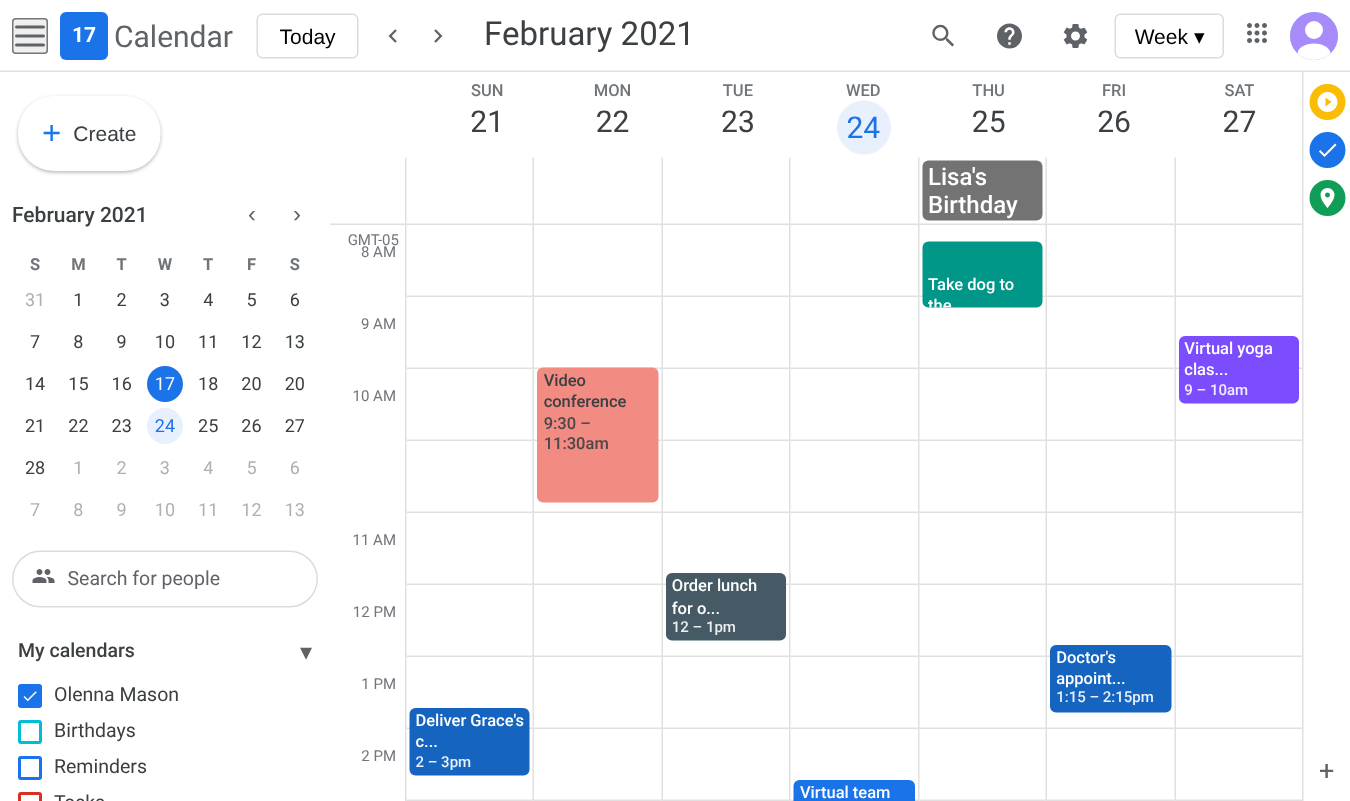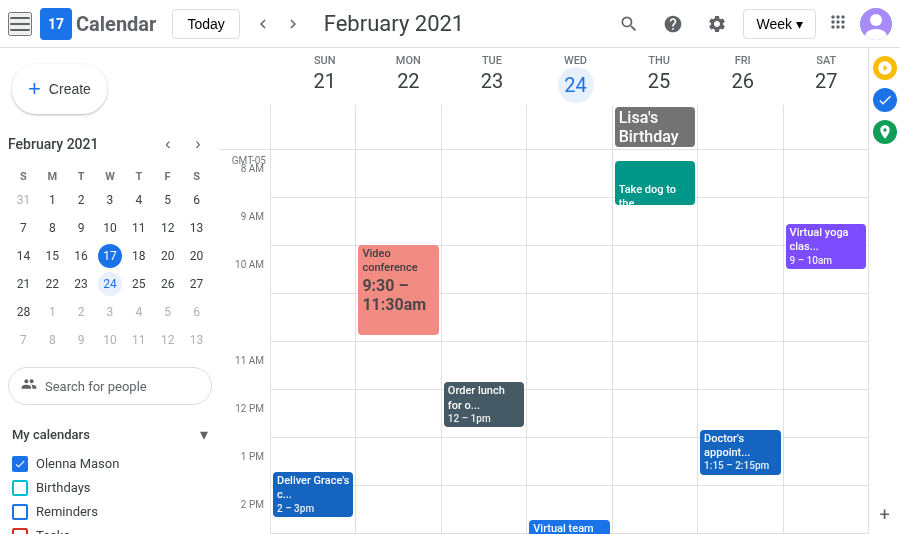--- a/index.html
+++ b/index.html
@@ -7,21 +7,21 @@
 
     
     .top-header {
       display: flex; align-items: center; padding: 4px 8px; height: 48px; border-bottom: 1px solid #e0e0e0;
       flex-shrink: 0;
     }
     .hamburger { width: 24px; height: 24px; display: flex; flex-direction: column; justify-content: center; gap: 4px; cursor: pointer; margin-right: 8px; }
     .hamburger span { display: block; height: 2px; background: #5f6368; border-radius: 1px; }
     .logo { display: flex; align-items: center; gap: 4px; margin-right: 16px; }
     .logo-icon { width: 32px; height: 32px; background: #1a73e8; border-radius: 4px; display: flex; align-items: center; justify-content: center; color: white; font-weight: bold; font-size: 14px; }
-    .logo-text { font-size: 20px; color: #5f6368; font-weight: 700; }
+    .logo-text { font-size: 20px; color: #5f6368; font-weight: 400; }
     .today-btn { border: 1px solid #dadce0; border-radius: 4px; padding: 6px 14px; font-size: 14px; cursor: pointer; background: white; margin-right: 8px; }
     .nav-btn { background: none; border: none; cursor: pointer; width: 30px; height: 30px; border-radius: 50%; display: flex; align-items: center; justify-content: center; }
     .month-title { font-size: 22px; font-weight: 400; margin: 0 16px; color: #3c4043; flex: 1; }
     .header-icons { display: flex; align-items: center; gap: 8px; }
     .header-icon-btn { background: none; border: none; cursor: pointer; width: 36px; height: 36px; border-radius: 50%; display: flex; align-items: center; justify-content: center; color: #5f6368; font-size: 18px; }
     .view-selector { border: 1px solid #dadce0; border-radius: 4px; padding: 6px 12px; font-size: 14px; cursor: pointer; background: white; display: flex; align-items: center; gap: 4px; }
     .avatar { width: 32px; height: 32px; border-radius: 50%; background: #8ab4f8; display: flex; align-items: center; justify-content: center; overflow: hidden; cursor: pointer; }
 
     
     .main-body { display: flex; flex: 1; overflow: hidden; }
@@ -434,21 +434,21 @@
             <div style="height: 48px; border-bottom: 1px solid rgb(224, 224, 224);"></div>
             <div style="height: 48px; border-bottom: 1px solid rgb(224, 224, 224);"></div>
             <div style="height: 48px; border-bottom: 1px solid rgb(224, 224, 224);"></div>
             <div style="height: 48px; border-bottom: 1px solid rgb(224, 224, 224);"></div>
             <div style="height: 48px; border-bottom: 1px solid rgb(224, 224, 224);"></div>
             <div style="height: 48px; border-bottom: 1px solid rgb(224, 224, 224);"></div>
             <div style="height: 48px; border-bottom: 1px solid rgb(224, 224, 224);"></div>
             <div style="height: 48px; border-bottom: 1px solid rgb(224, 224, 224);"></div>
             <div style="position: absolute; left: 2px; right: 2px; top: 95.04px; height: 89.76px; background: rgb(242, 139, 130); color: rgb(60, 64, 67); border-radius: 4px; padding: 2px 4px; font-size: 11px; font-weight: 500; overflow: hidden; cursor: pointer; z-index: 1;">
               <div style="font-weight: 500; font-size: 11px; line-height: 1.3;">Video conference</div>
-              <div style="font-size: 16px; opacity: 0.9; font-weight: bold;">9:30 – 11:30am</div>
+              <div style="font-size: 11px; opacity: 0.9;">9:30 – 11:30am</div>
             </div>
           </div>
           <div style="flex: 1 1 0%; border-left: 1px solid rgb(224, 224, 224); position: relative; height: 548px;">
             <div style="height: 48px; border-bottom: 1px solid rgb(224, 224, 224);"></div>
             <div style="height: 48px; border-bottom: 1px solid rgb(224, 224, 224);"></div>
             <div style="height: 48px; border-bottom: 1px solid rgb(224, 224, 224);"></div>
             <div style="height: 48px; border-bottom: 1px solid rgb(224, 224, 224);"></div>
             <div style="height: 48px; border-bottom: 1px solid rgb(224, 224, 224);"></div>
             <div style="height: 48px; border-bottom: 1px solid rgb(224, 224, 224);"></div>
             <div style="height: 48px; border-bottom: 1px solid rgb(224, 224, 224);"></div>

